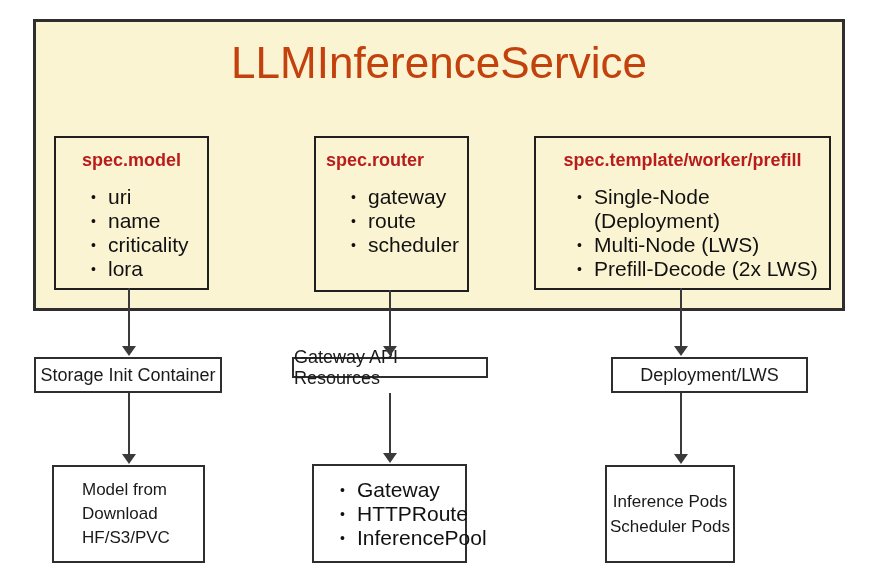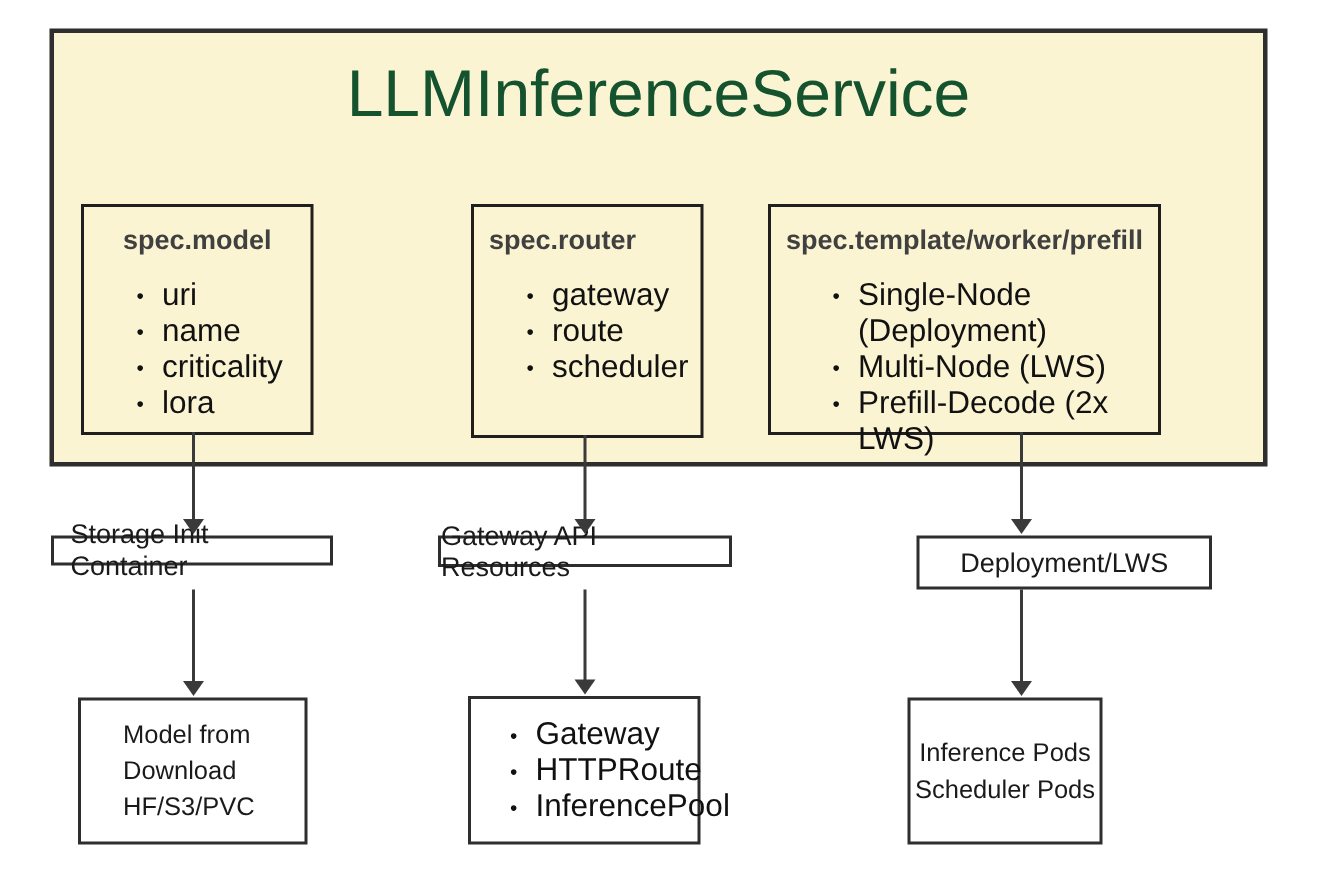--- a/index.html
+++ b/index.html
@@ -23,38 +23,38 @@
     width: 812px; height: 292px;
     background: #FBF4D2;
     border: 3px solid #2e2e2e;
   }
   .main-title {
     margin-top: 18px;
     text-align: center;
     font-size: 44px;
     line-height: 1.05;
     font-weight: 400;
-    color: #14532d;
+    color: #c2410c;
   }
 
   
   .spec-box {
     position: absolute;
     border: 2px solid #1f1f1f;
     background: transparent;
   }
   .spec-box.b1 { left: 18px;  top: 114px; width: 155px; height: 154px; }
   .spec-box.b2 { left: 278px; top: 114px; width: 155px; height: 156px; }
-  .spec-box.b3 { left: 476px; top: 114px; width: 262px; height: 154px; }
+  .spec-box.b3 { left: 498px; top: 114px; width: 297px; height: 154px; }
 
   .spec-header {
     margin-top: 12px;
     font-size: 18px;
     font-weight: 700;
-    color: #404040;
+    color: #b91c1c;
   }
   .hdr-center { text-align: center; }
   .hdr-left   { text-align: left; padding-left: 10px; }
 
   ul.bullets {
     margin-top: 14px;
     list-style: none;
     padding-left: 52px;
     font-size: 21px;
     line-height: 24px;
@@ -71,21 +71,21 @@
   .spec-box.b3 ul.bullets { padding-left: 58px; }
 
   
   .white-box {
     position: absolute;
     background: #ffffff;
     border: 2px solid #2e2e2e;
   }
   .mid { display: flex; align-items: center; justify-content: center;
          font-size: 18px; }
-  .mid.m1 { left: 34px;  top: 357px; width: 188px; height: 20px; padding-left: 11px; }
+  .mid.m1 { left: 34px;  top: 357px; width: 188px; height: 36px; }
   .mid.m2 { left: 292px; top: 357px; width: 196px; height: 21px; }
   .mid.m3 { left: 611px; top: 357px; width: 197px; height: 36px; }
 
   .bot.b1 { left: 52px;  top: 465px; width: 153px; height: 98px;
             display: flex; flex-direction: column; justify-content: center;
             padding-left: 28px; font-size: 17px; line-height: 24px; }
   .bot.b2 { left: 312px; top: 464px; width: 155px; height: 99px;
             display: flex; flex-direction: column; justify-content: center; }
   .bot.b2 ul.bullets { margin-top: 0; padding-left: 43px; }
   .bot.b3 { left: 605px; top: 465px; width: 130px; height: 98px;

